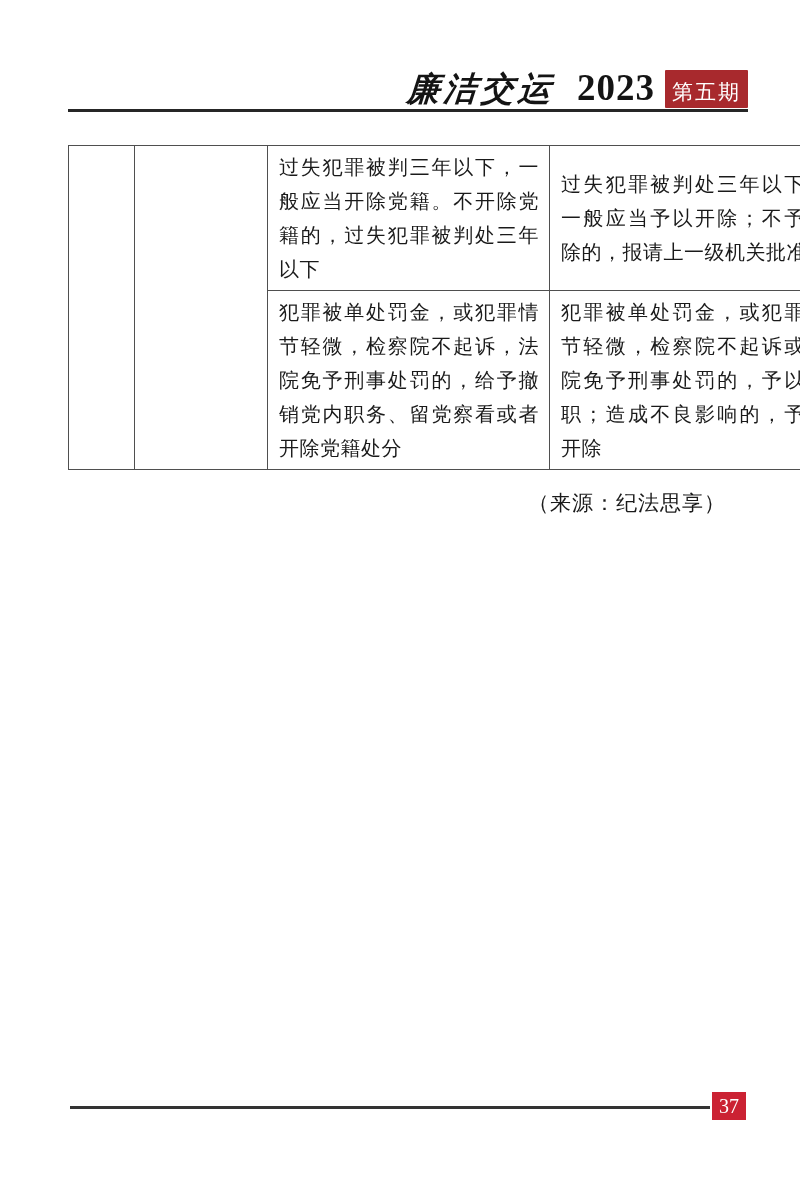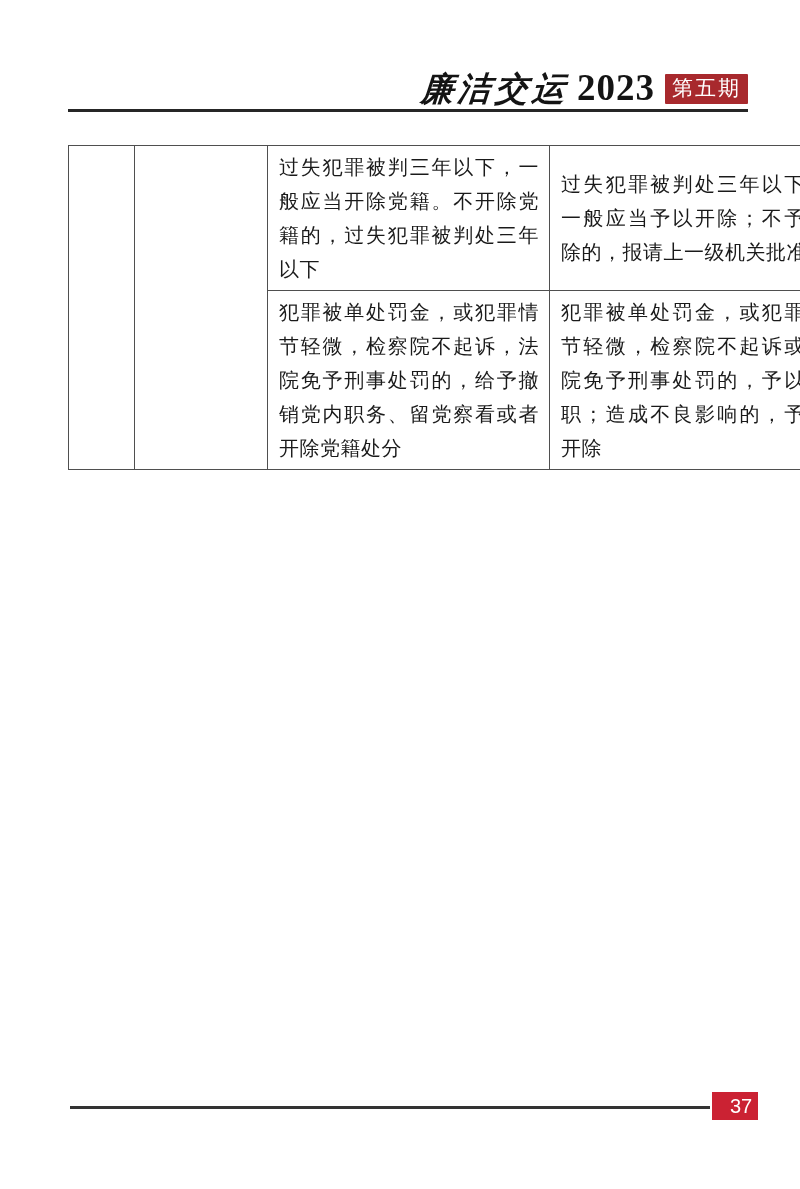--- a/index.html
+++ b/index.html
@@ -26,27 +26,27 @@
   .masthead .cn{
     font-family:"DejaVu Serif","Liberation Serif",serif;
     font-style:italic;font-weight:bold;
     font-size:33px;letter-spacing:4px;
     color:#141414;
     transform:skewX(-4deg);
   }
   .masthead .year{
     font-family:"Liberation Serif",serif;
     font-weight:bold;font-size:37px;
-    color:#141414;letter-spacing:1px;
+    color:#141414;letter-spacing:1px;margin-left:14px;
   }
   .issue-badge{
     background:#a8292d;
     color:#fff;
     font-size:21px;line-height:1;
-    padding:4px 7px 5px 7px;
+    padding:12px 7px 5px 7px;
     letter-spacing:2px;
     border-radius:1px;
   }
   .header-rule{
     position:absolute;
     left:68px;top:109px;
     width:680px;height:3px;
     background:#262626;
   }
 
@@ -90,23 +90,23 @@
     left:70px;top:1106px;
     width:640px;height:3px;
     background:#333333;
   }
   .page-num{
     position:absolute;
     left:712px;top:1092px;
     width:34px;height:28px;
     background:#cb2233;
     color:#ffffff;
-    font-family:Liberation Sans, sans-serif;
+    font-family:Liberation Serif, serif;
     font-size:20px;
-    display:flex;align-items:center;justify-content:center;padding-left:12px;
+    display:flex;align-items:center;justify-content:center;
   }
 </style>
 </head>
 <body>
 
 <div class="page">
 
   <div class="header-group">
     <div class="masthead">
       <span class="cn">廉洁交运</span>
@@ -124,17 +124,18 @@
       <td class="c3">过失犯罪被判三年以下，一般应当开除党籍。不开除党籍的，过失犯罪被判处三年以下</td>
       <td class="c4">过失犯罪被判处三年以下，一般应当予以开除；不予开除的，报请上一级机关批准</td>
     </tr>
     <tr class="r2">
       <td class="c3">犯罪被单处罚金，或犯罪情节轻微，检察院不起诉，法院免予刑事处罚的，给予撤销党内职务、留党察看或者开除党籍处分</td>
       <td class="c4">犯罪被单处罚金，或犯罪情节轻微，检察院不起诉或法院免予刑事处罚的，予以撤职；造成不良影响的，予以开除</td>
     </tr>
   </tbody>
     </table>
 
+  <div class="source-note">（来源：纪法思享）</div>
 
   <div class="footer-rule"></div>
   <div class="page-num">37</div>
 
 </div>
 
 </body></html>

